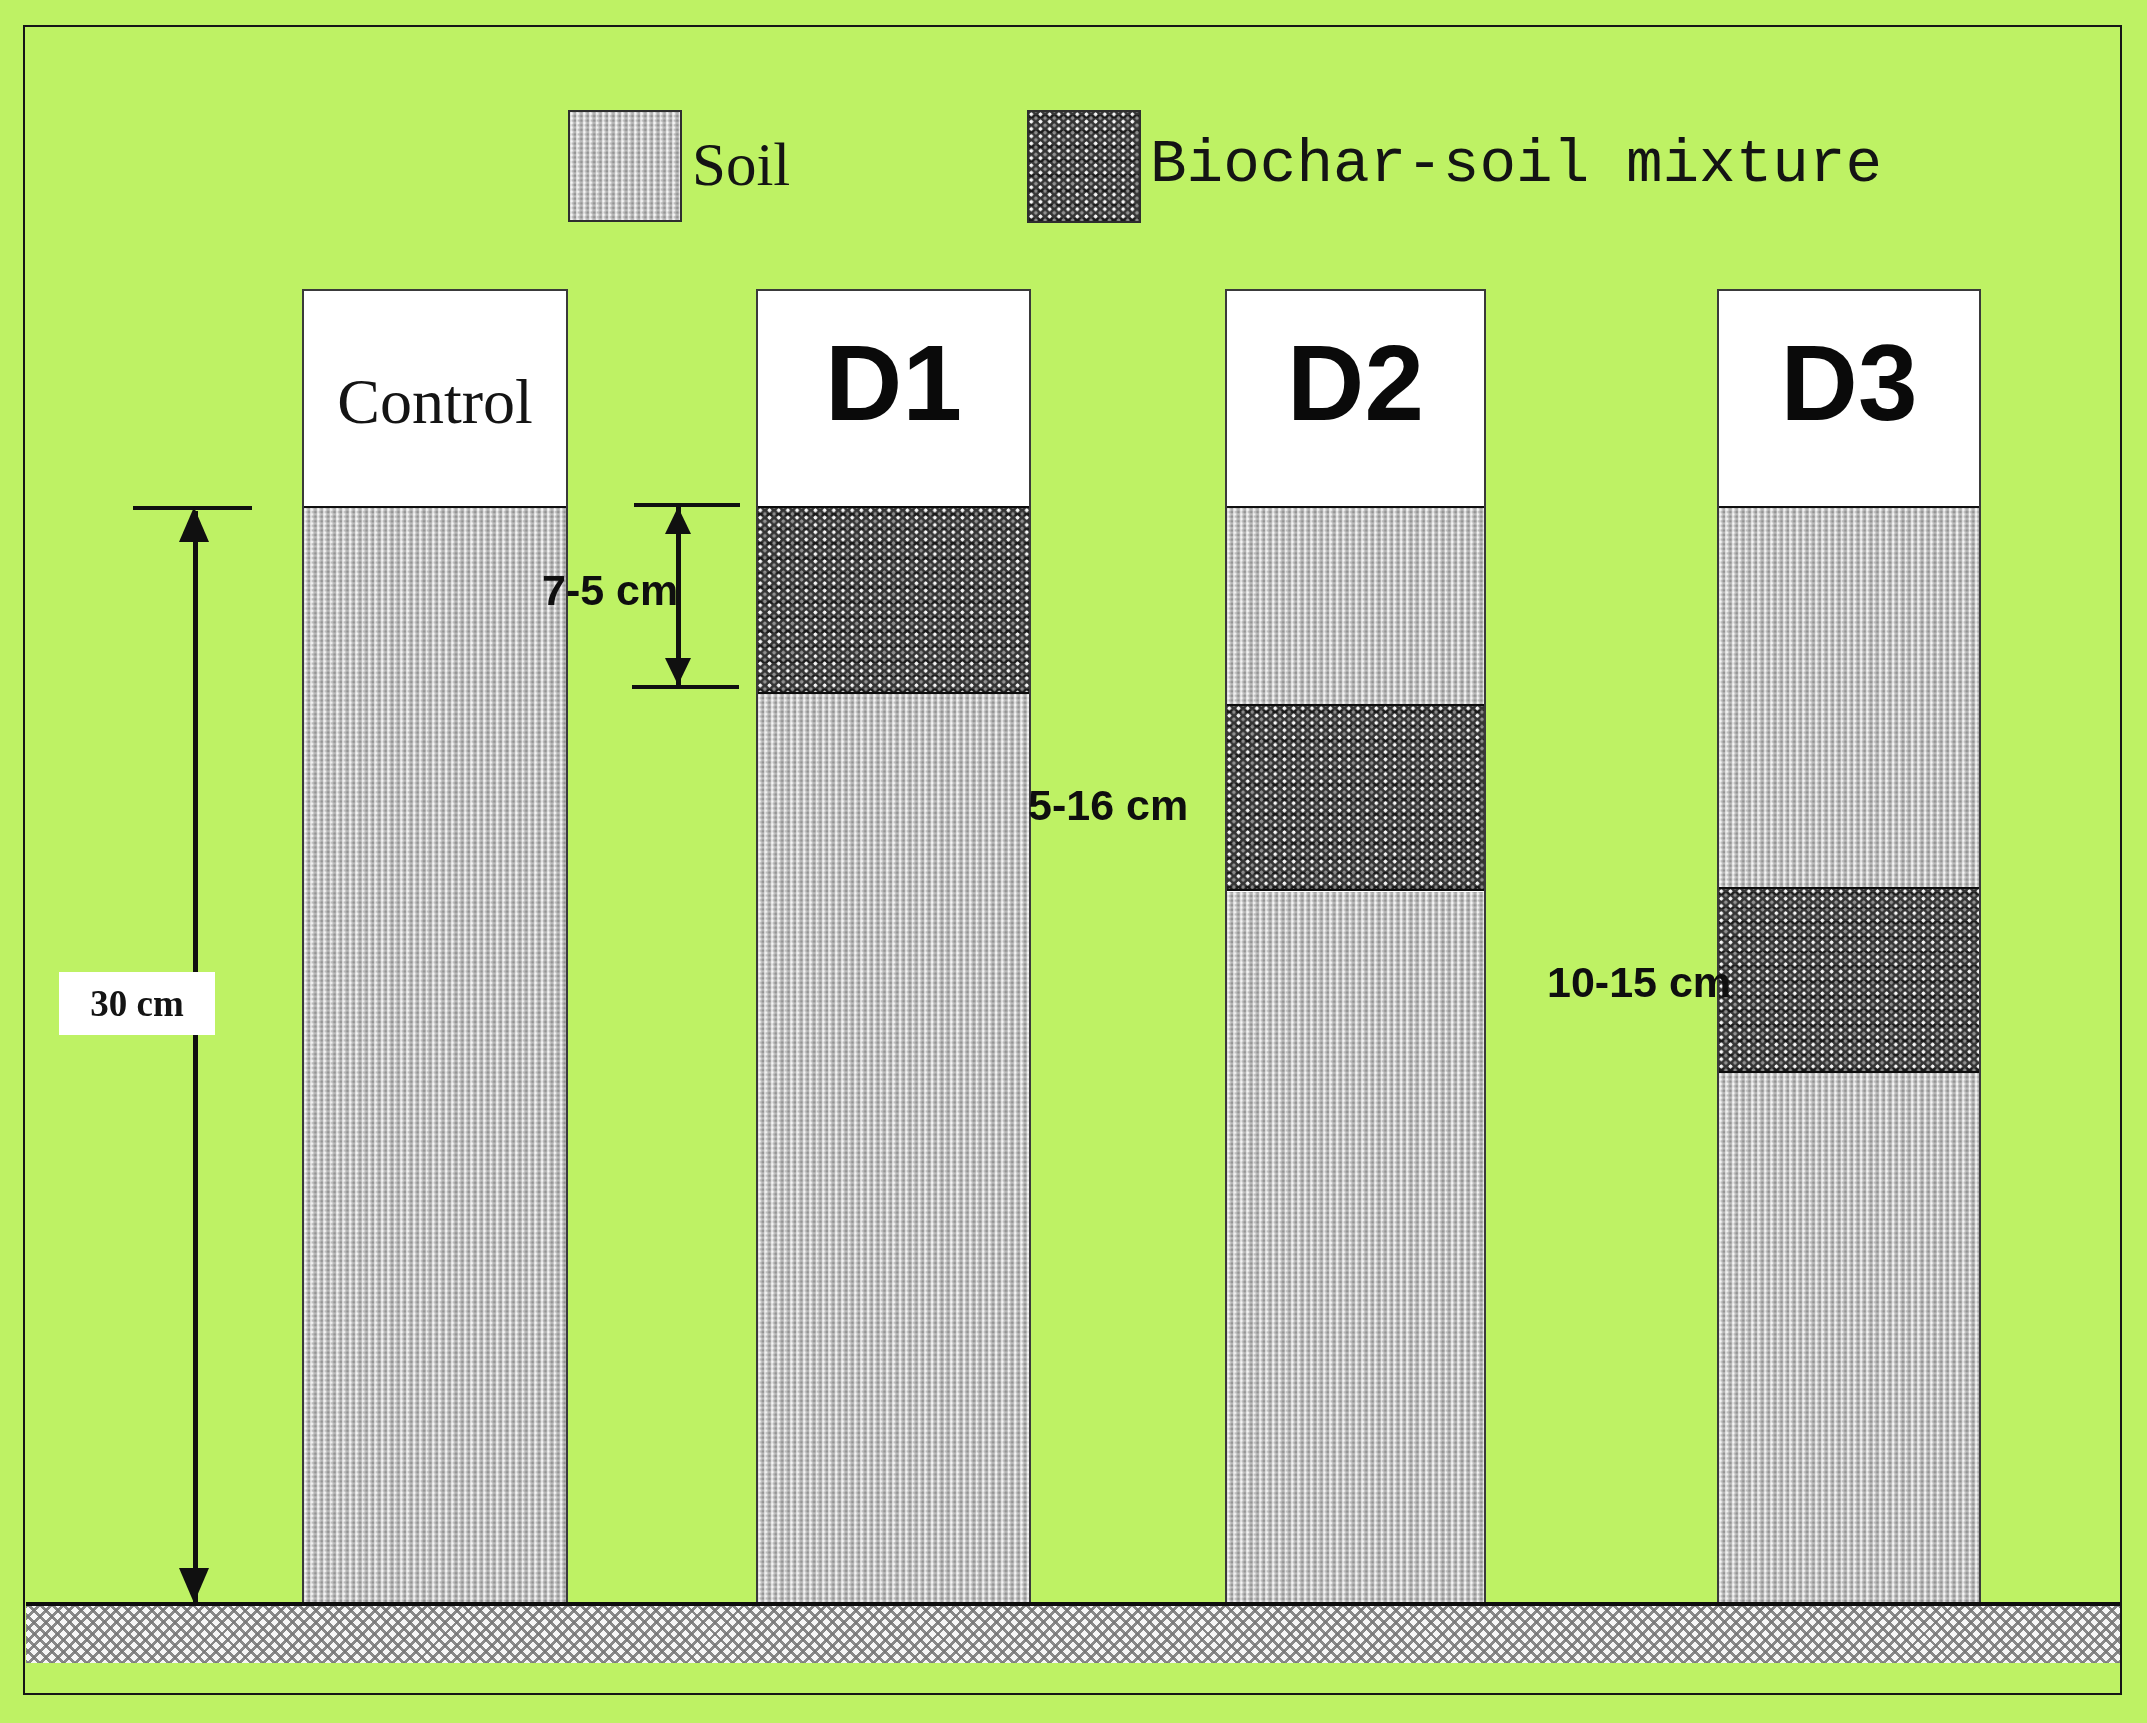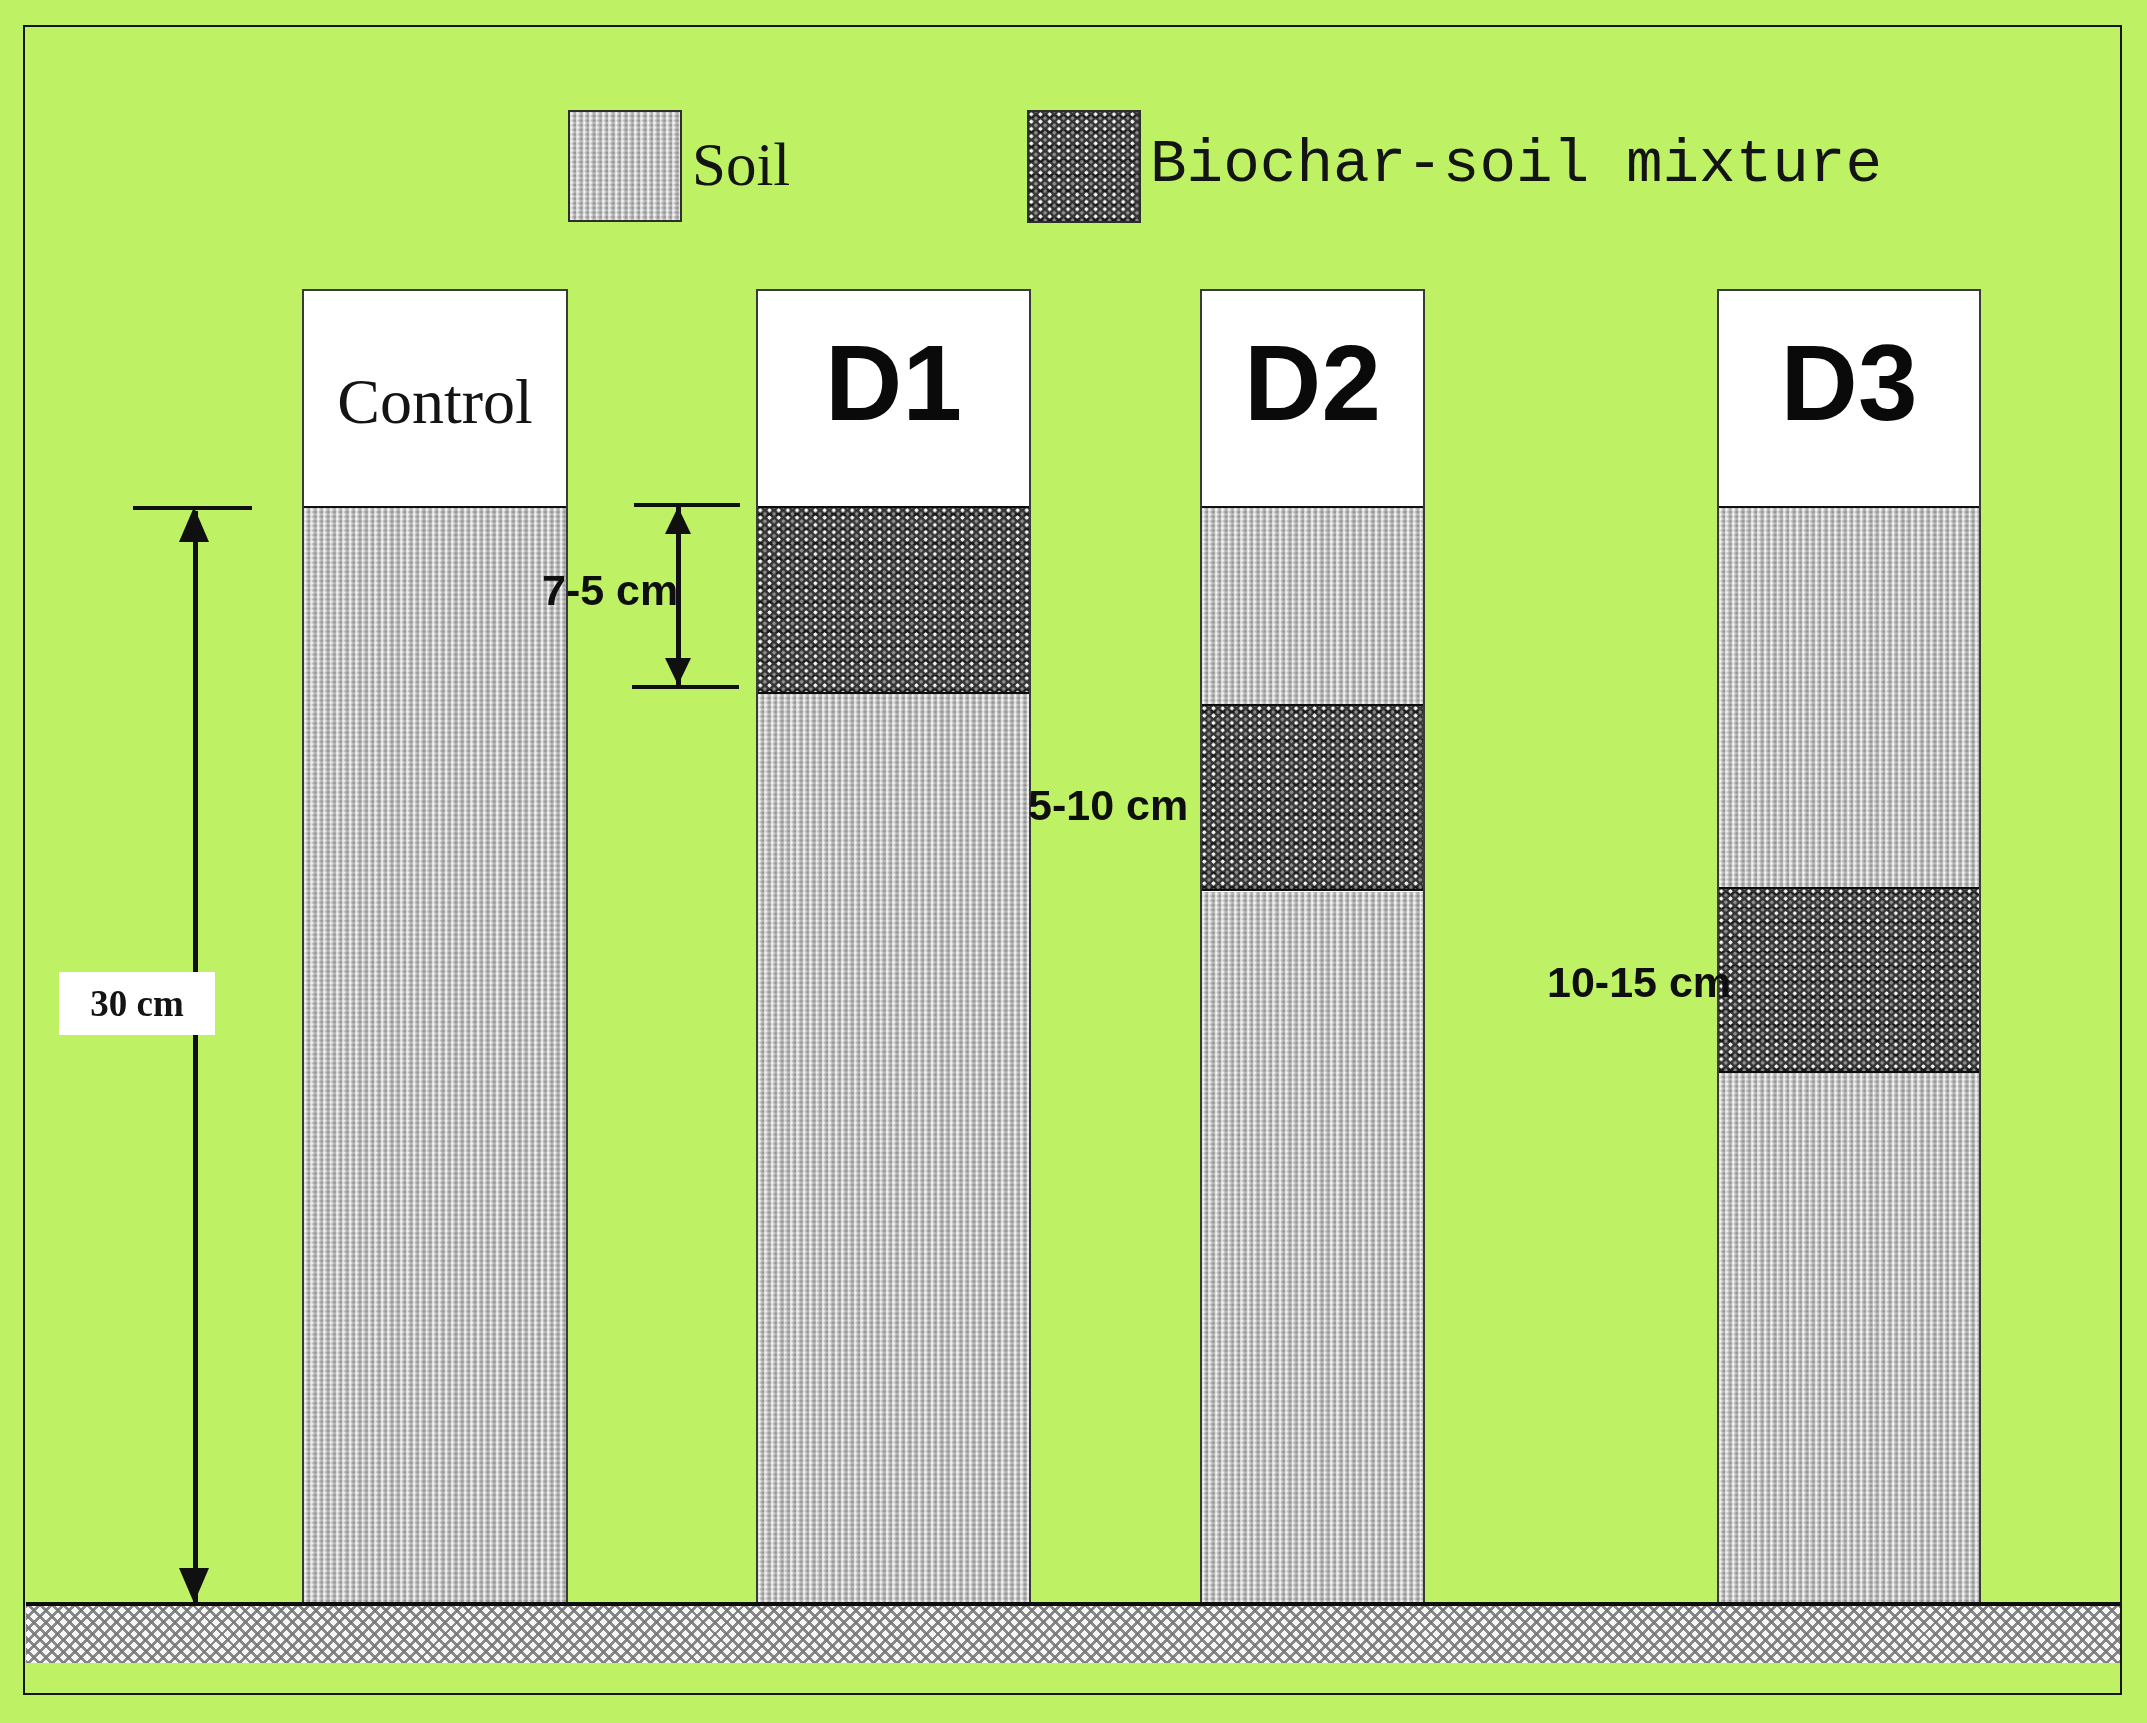--- a/index.html
+++ b/index.html
@@ -86,21 +86,21 @@
     <div class="col-title-serif" style="top:79px;">Control</div>
     <div class="layer soil-pat" style="top:215px;bottom:0;border-top:2.8px solid #101010;"></div>
   </div>
 
   <div class="column" style="left:756px;width:275px;">
     <div class="col-title-big" style="top:39px;">D1</div>
     <div class="layer biochar-pat" style="top:215px;height:188px;border-top:2.8px solid #0c0c0c;border-bottom:2.8px solid #0c0c0c;"></div>
     <div class="layer soil-pat" style="top:403px;bottom:0;"></div>
   </div>
 
-  <div class="column" style="left:1200px;width:225px;padding-left:36px;">
+  <div class="column" style="left:1225px;width:261px;padding-left:36px;">
     <div class="col-title-big" style="top:39px;">D2</div>
     <div class="layer soil-pat" style="top:215px;height:198px;border-top:2.8px solid #101010;"></div>
     <div class="layer biochar-pat" style="top:413px;height:187px;border-top:2.8px solid #0c0c0c;border-bottom:2.8px solid #0c0c0c;"></div>
     <div class="layer soil-pat" style="top:601px;bottom:0;"></div>
   </div>
 
   <div class="column" style="left:1717px;width:264px;">
     <div class="col-title-big" style="top:39px;">D3</div>
     <div class="layer soil-pat" style="top:215px;height:381px;border-top:2.8px solid #101010;"></div>
     <div class="layer biochar-pat" style="top:596px;height:186px;border-top:2.8px solid #0c0c0c;border-bottom:2.8px solid #0c0c0c;"></div>
@@ -116,18 +116,18 @@
   <div class="arr down-big z2" style="left:179px;top:1568px;"></div>
   <div class="dim-label-serif" style="left:59px;top:972px;width:145px;">30 cm</div>
 
   <div class="tick" style="left:634px;top:503px;width:106px;"></div>
   <div class="tick" style="left:632px;top:685px;width:107px;"></div>
   <div class="vline z2" style="left:676px;top:507px;height:178px;"></div>
   <div class="arr up-sm z2" style="left:665px;top:507px;"></div>
   <div class="arr down-sm z2" style="left:665px;top:658px;"></div>
   <div class="dim-label-sans" style="left:542px;top:569px;">7-5 cm</div>
 
-  <div class="dim-label-sans" style="left:1028px;top:784px;">5-10 cm</div>
+  <div class="dim-label-sans" style="left:1028px;top:784px;">5-16 cm</div>
 
   <div class="dim-label-sans" style="left:1547px;top:961px;">10-15 cm</div>
 
 </div>
 
 
 </body></html>

